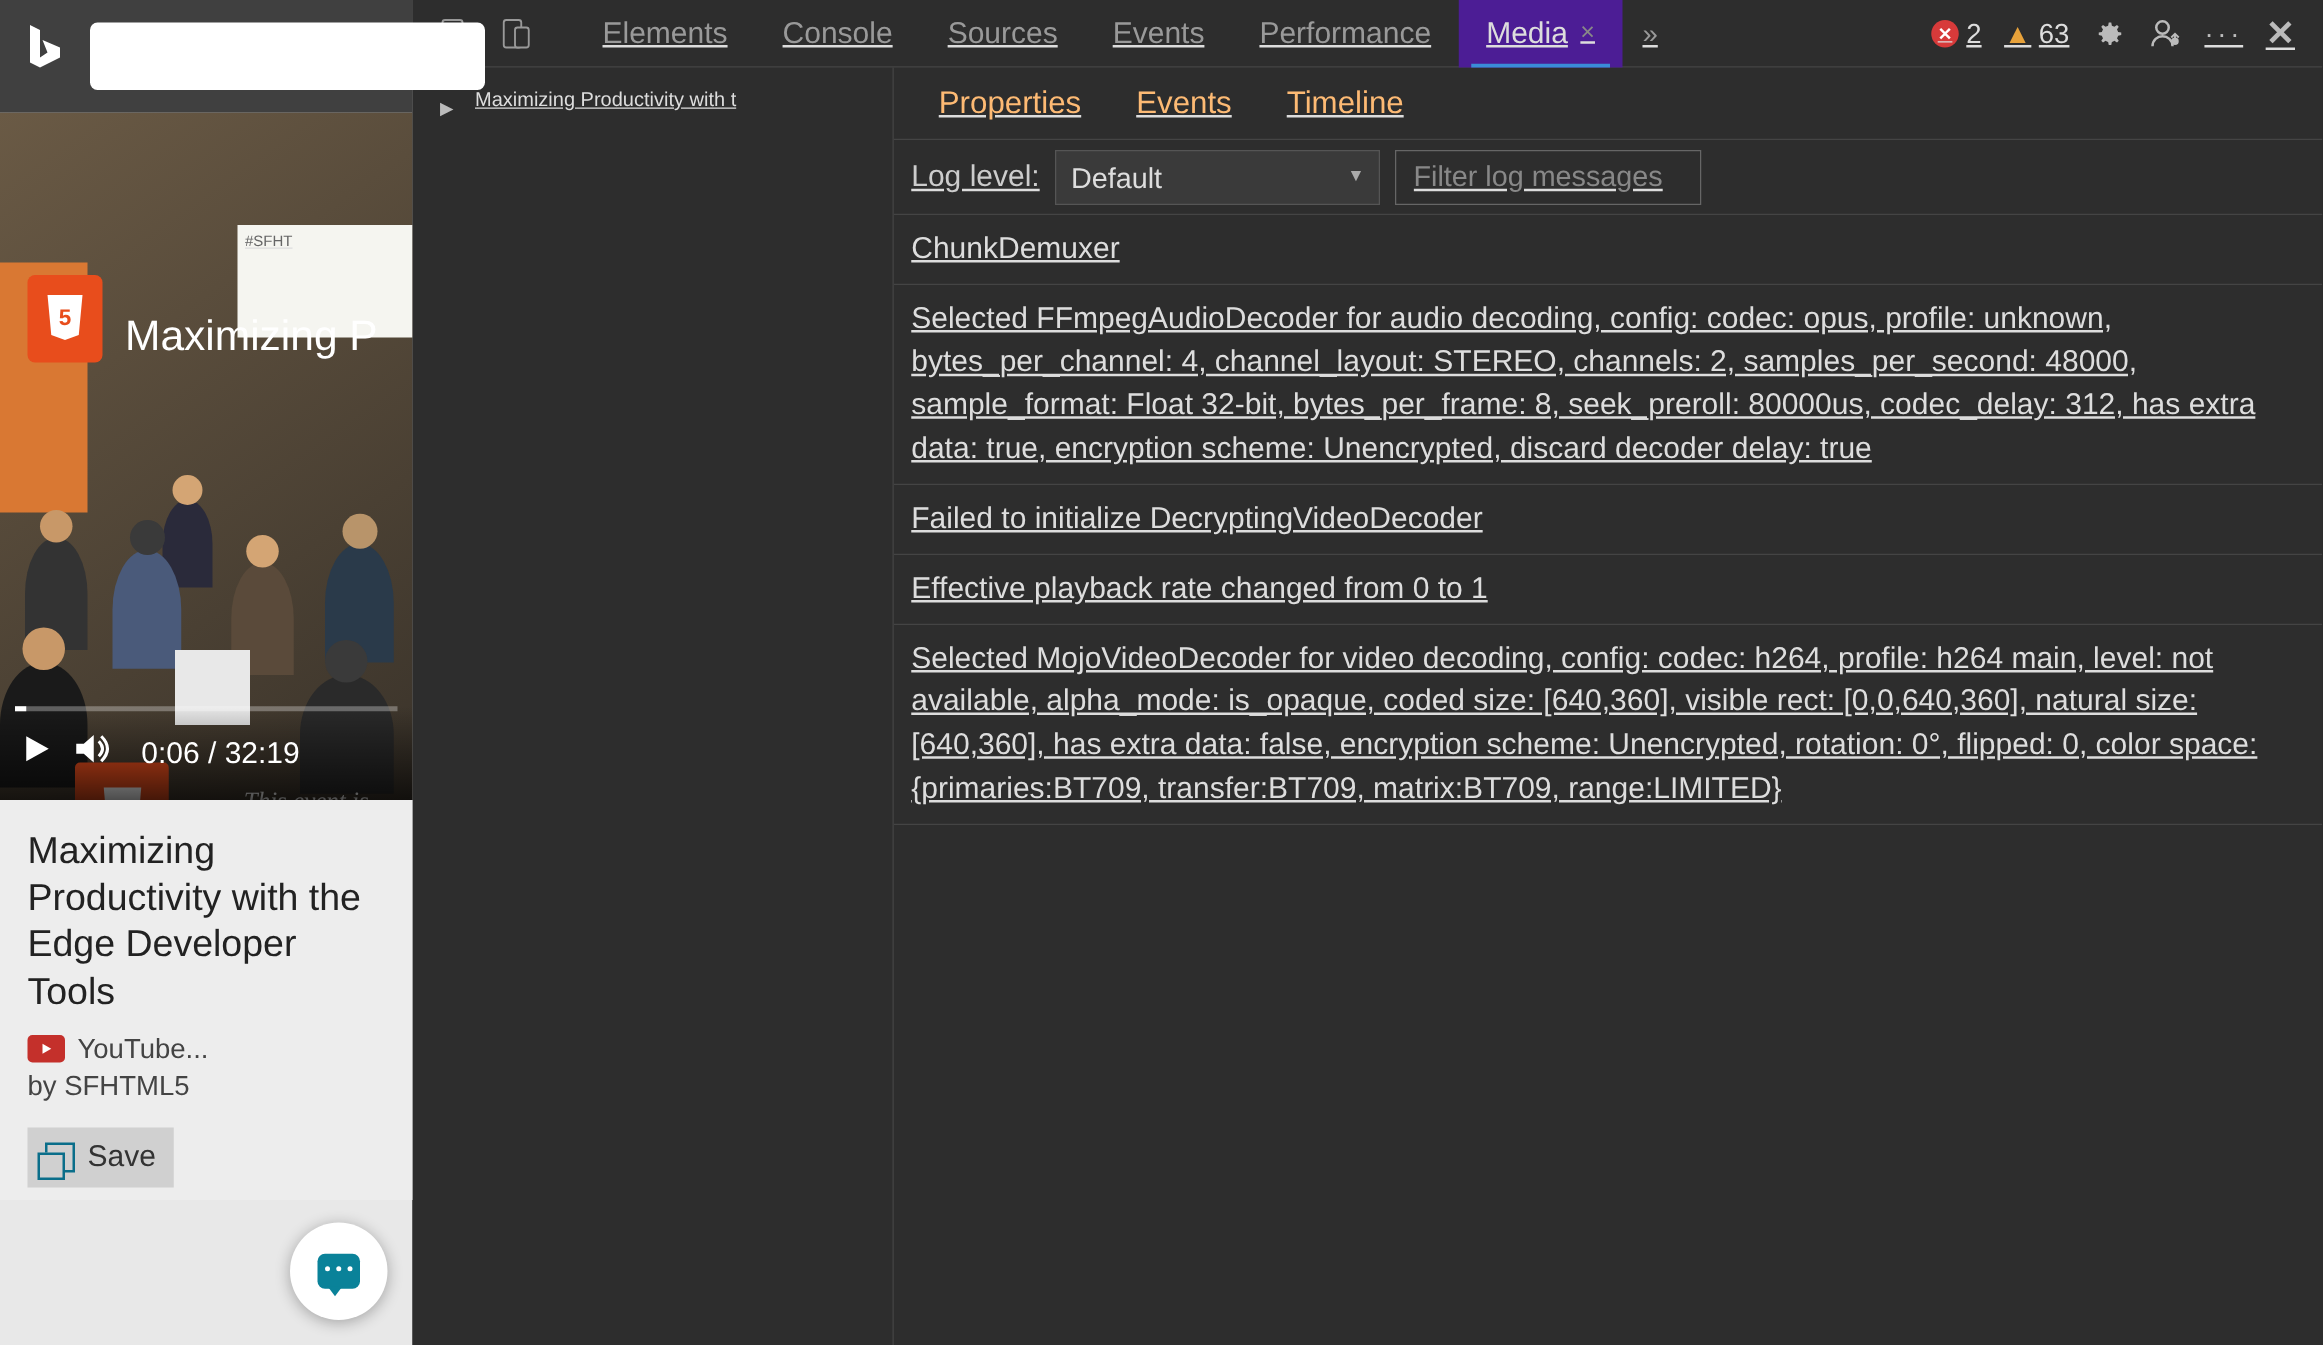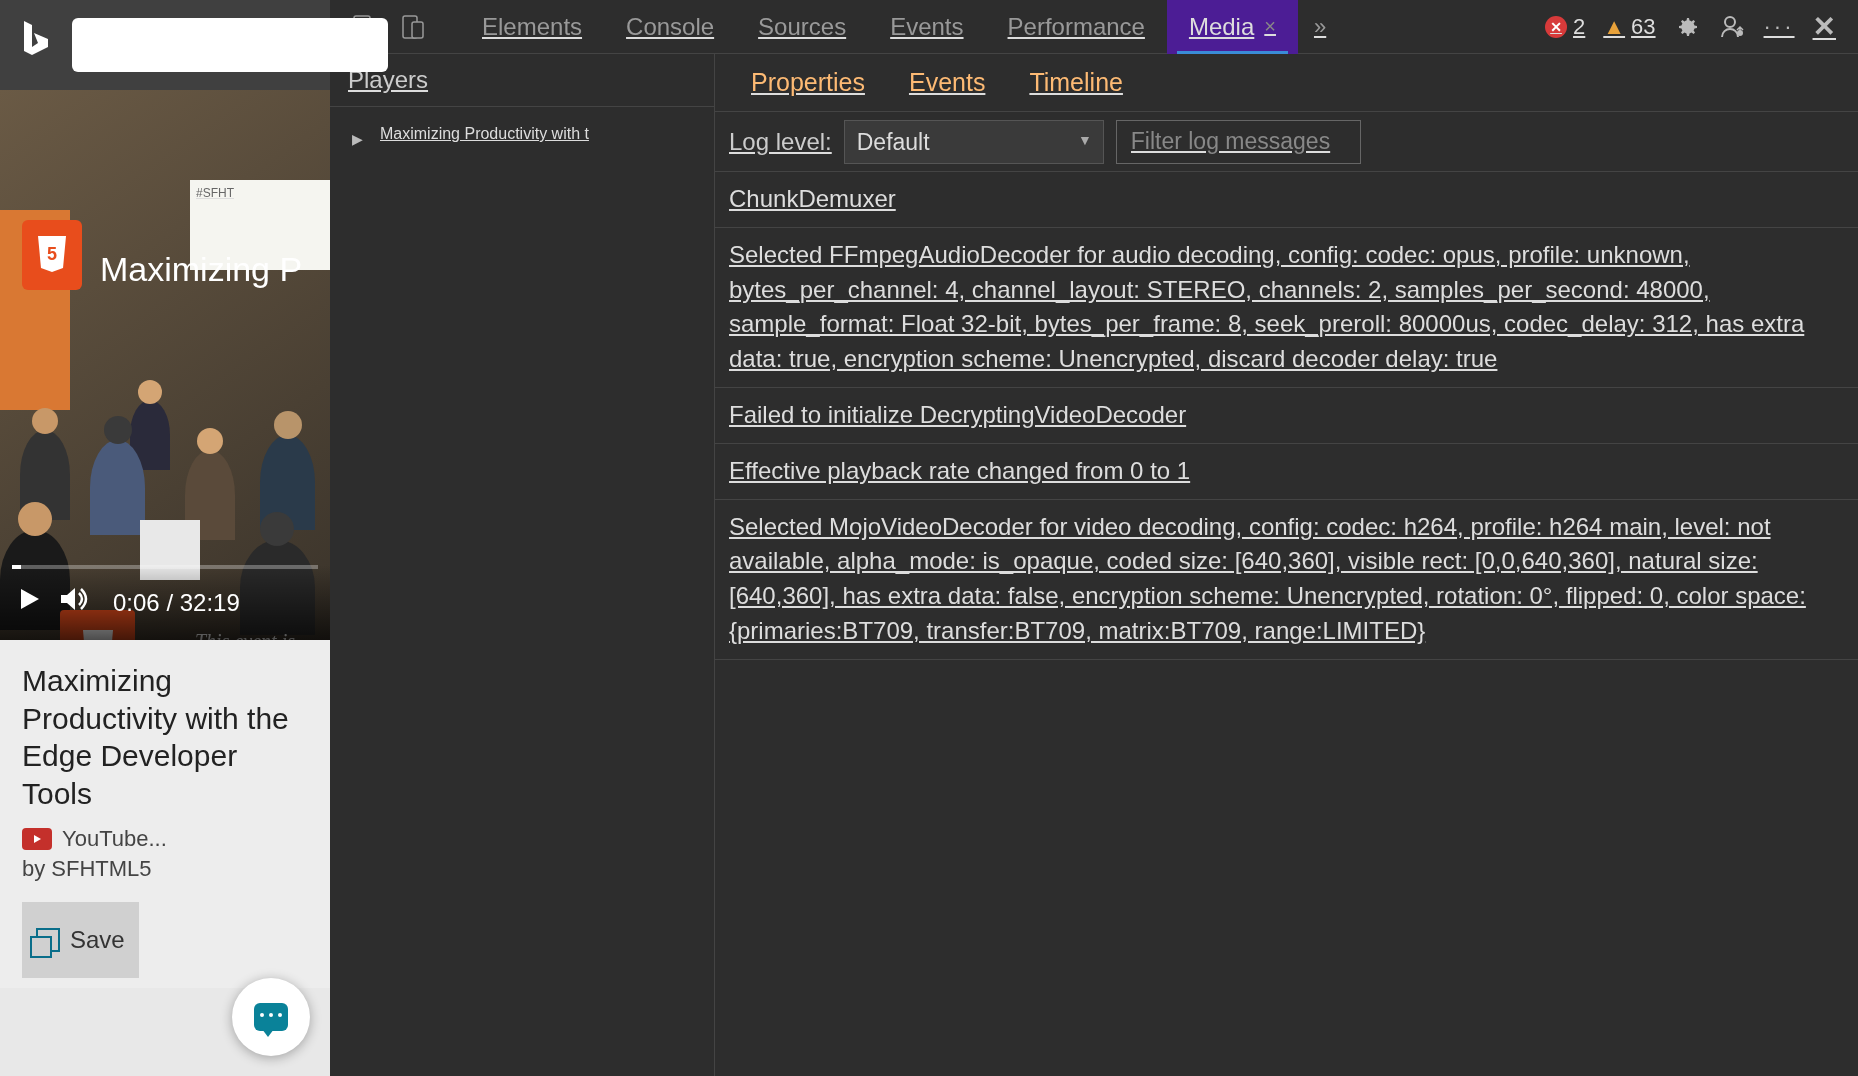--- a/index.html
+++ b/index.html
@@ -27,21 +27,21 @@
 .progress-fill { height:100%; width:3%; background:#fff; }
 .play-btn { color:#fff; font-size:28px; cursor:pointer; }
 .vol-btn { color:#fff; font-size:26px; }
 .time-text { color:#fff; font-size:24px; margin-left:8px; }
 .video-info { padding:22px 22px 10px; flex:1; background:#ededed; }
 .video-title { font-size:30px; color:#222; line-height:1.25; font-weight:400; margin-bottom:14px; }
 .source-row { display:flex; align-items:center; gap:10px; font-size:22px; color:#444; }
 .yt-icon { width:30px; height:22px; background:#c4302b; border-radius:4px; display:flex; align-items:center; justify-content:center; }
 .yt-play { width:0; height:0; border-left:7px solid #fff; border-top:4px solid transparent; border-bottom:4px solid transparent; }
 .author-line { font-size:22px; color:#444; margin-top:4px; }
-.save-btn { display:inline-flex; align-items:center; gap:10px; background:#d0d0d0; padding:24px 14px; margin-top:20px; font-size:24px; color:#333; cursor:pointer; }
+.save-btn { display:inline-flex; align-items:center; gap:10px; background:#d0d0d0; padding:10px 14px; margin-top:20px; font-size:24px; color:#333; cursor:pointer; }
 .save-icon { width:24px; height:24px; border:2px solid #0a6e8a; position:relative; }
 .save-icon::before { content:''; position:absolute; top:6px; left:-8px; width:18px; height:18px; border:2px solid #0a6e8a; background:#d0d0d0; }
 .chat-fab { position:absolute; bottom:20px; right:20px; width:78px; height:78px; border-radius:50%; background:#fff; box-shadow:0 2px 12px rgba(0,0,0,.3); display:flex; align-items:center; justify-content:center; cursor:pointer; }
 .chat-bubble { width:34px; height:28px; background:#0a8299; border-radius:6px; position:relative; }
 .chat-bubble::after { content:''; position:absolute; bottom:-6px; left:8px; border-left:6px solid transparent; border-right:6px solid transparent; border-top:8px solid #0a8299; }
 .chat-dots { position:absolute; top:10px; left:6px; right:6px; display:flex; justify-content:space-between; }
 .chat-dot { width:4px; height:4px; border-radius:50%; background:#fff; }
 .left-wrap { position:relative; height:100%; }
 
 .devtools { flex:1; display:flex; flex-direction:column; background:#2d2d2d;text-decoration:underline; }
@@ -238,21 +238,20 @@
             <path d="M22 14 L22 18 M19 17 L22 14 L25 17" stroke-width="1.5"></path>
           </svg>
       </span>
       <span class="dots-h">···</span>
       <span class="close-x">✕</span>
     </div>
   </div>
 
   <div class="dt-body">
     <div class="players-pane">
-      <div class="players-header">Players</div>
       <div class="player-list">
         <div class="player-item">Maximizing Productivity with t</div>
       </div>
     </div>
 
     <div class="detail-pane">
       <div class="sub-tabs">
         <div class="sub-tab">Properties</div>
         <div class="sub-tab">Events</div>
         <div class="sub-tab">Timeline</div>

